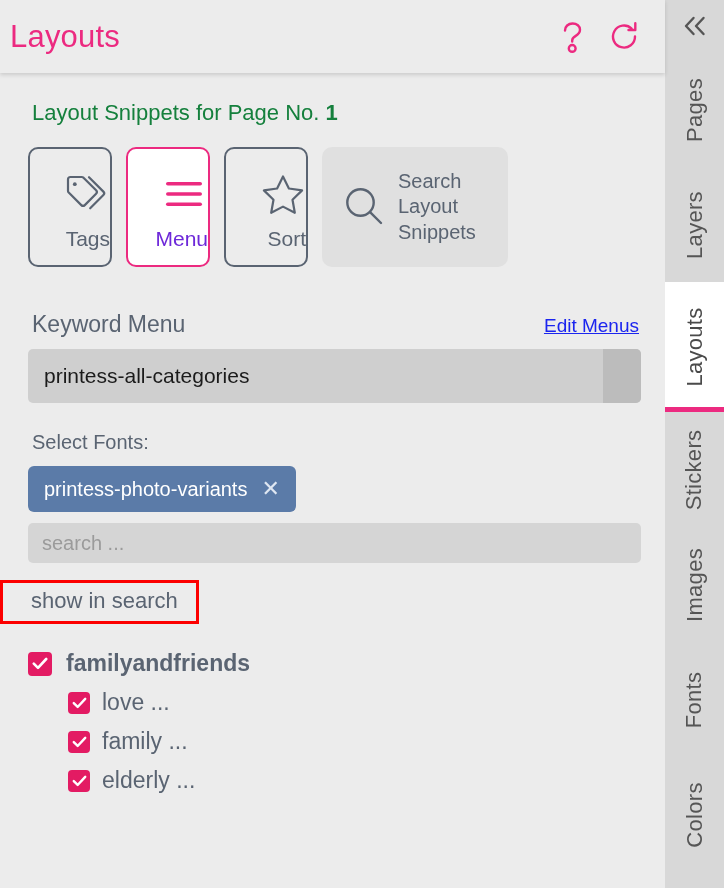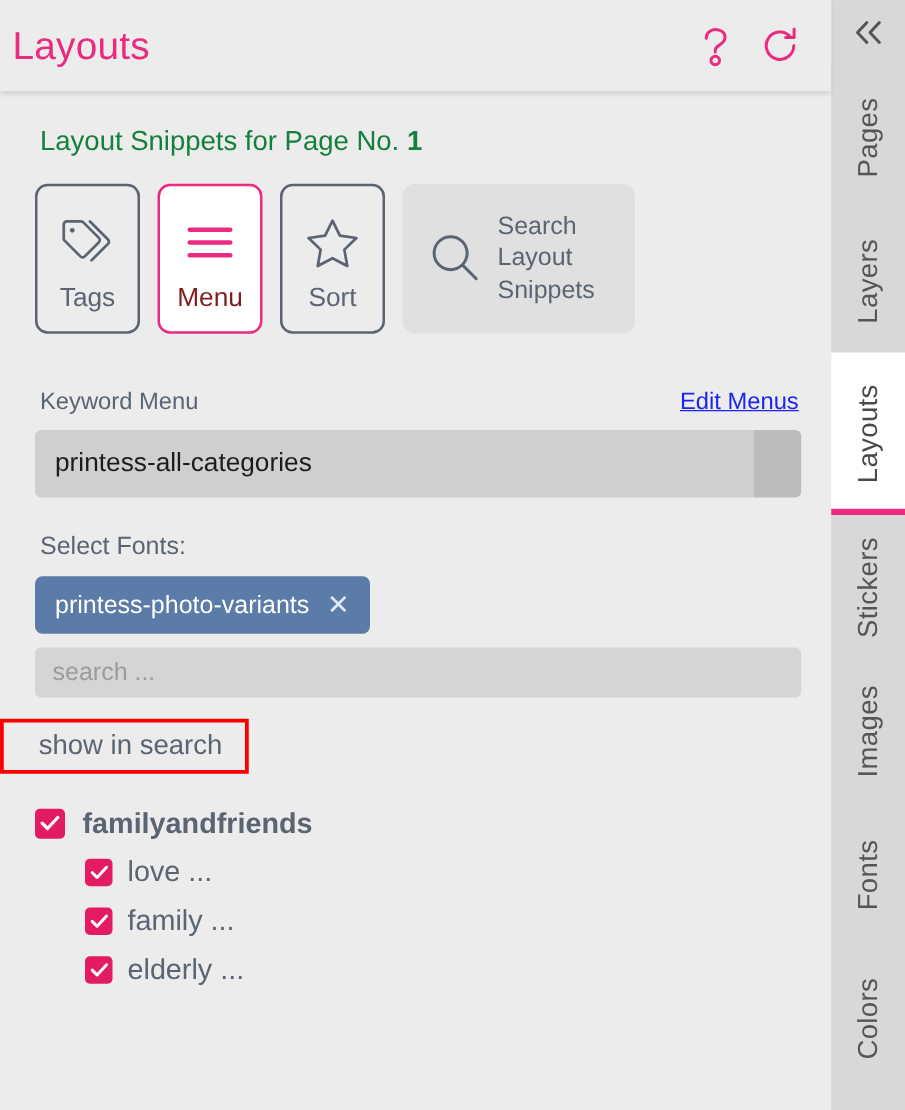--- a/index.html
+++ b/index.html
@@ -90,43 +90,43 @@
     margin-top: 22px;
   }
   .tbtn {
     width: 84px;
     height: 120px;
     border: 2px solid #5a6472;
     border-radius: 10px;
     background: transparent;
     display: flex;
     flex-direction: column;
-    align-items: center;
+    align-items: flex-end;
     justify-content: center;
     gap: 4px;
     cursor: pointer;
     box-sizing: border-box;
-    padding: 12px;
+    padding: 0;
   }
   .tbtn .tbtn-label {
     font-size: 21px;
     color: #5a6472;
     line-height: 1.1;
   }
   .tbtn .tbtn-icon {
     display: flex;
     align-items: center;
     justify-content: center;
     height: 58px;
   }
   .tbtn.active {
     border-color: #ec2a80;
     background: #ffffff;
   }
-  .tbtn.active .tbtn-label { color: #7f1d1d; }
+  .tbtn.active .tbtn-label { color: #6d28d9; }
 
   .tbtn-wide {
     width: 186px;
     height: 120px;
     border: none;
     border-radius: 10px;
     background: #e0e0e0;
     display: flex;
     flex-direction: row;
     align-items: center;
@@ -145,21 +145,21 @@
 
   
   .field-block { margin-top: 44px; }
   .field-row {
     display: flex;
     align-items: baseline;
     justify-content: space-between;
     padding: 0 2px 0 4px;
   }
   .field-label {
-    font-size: 19px;
+    font-size: 23px;
     color: #5a6472;
   }
   .edit-link {
     font-size: 19px;
     color: #1b25ef;
     text-decoration: underline;
     cursor: pointer;
   }
   .select-box {
     margin-top: 11px;

